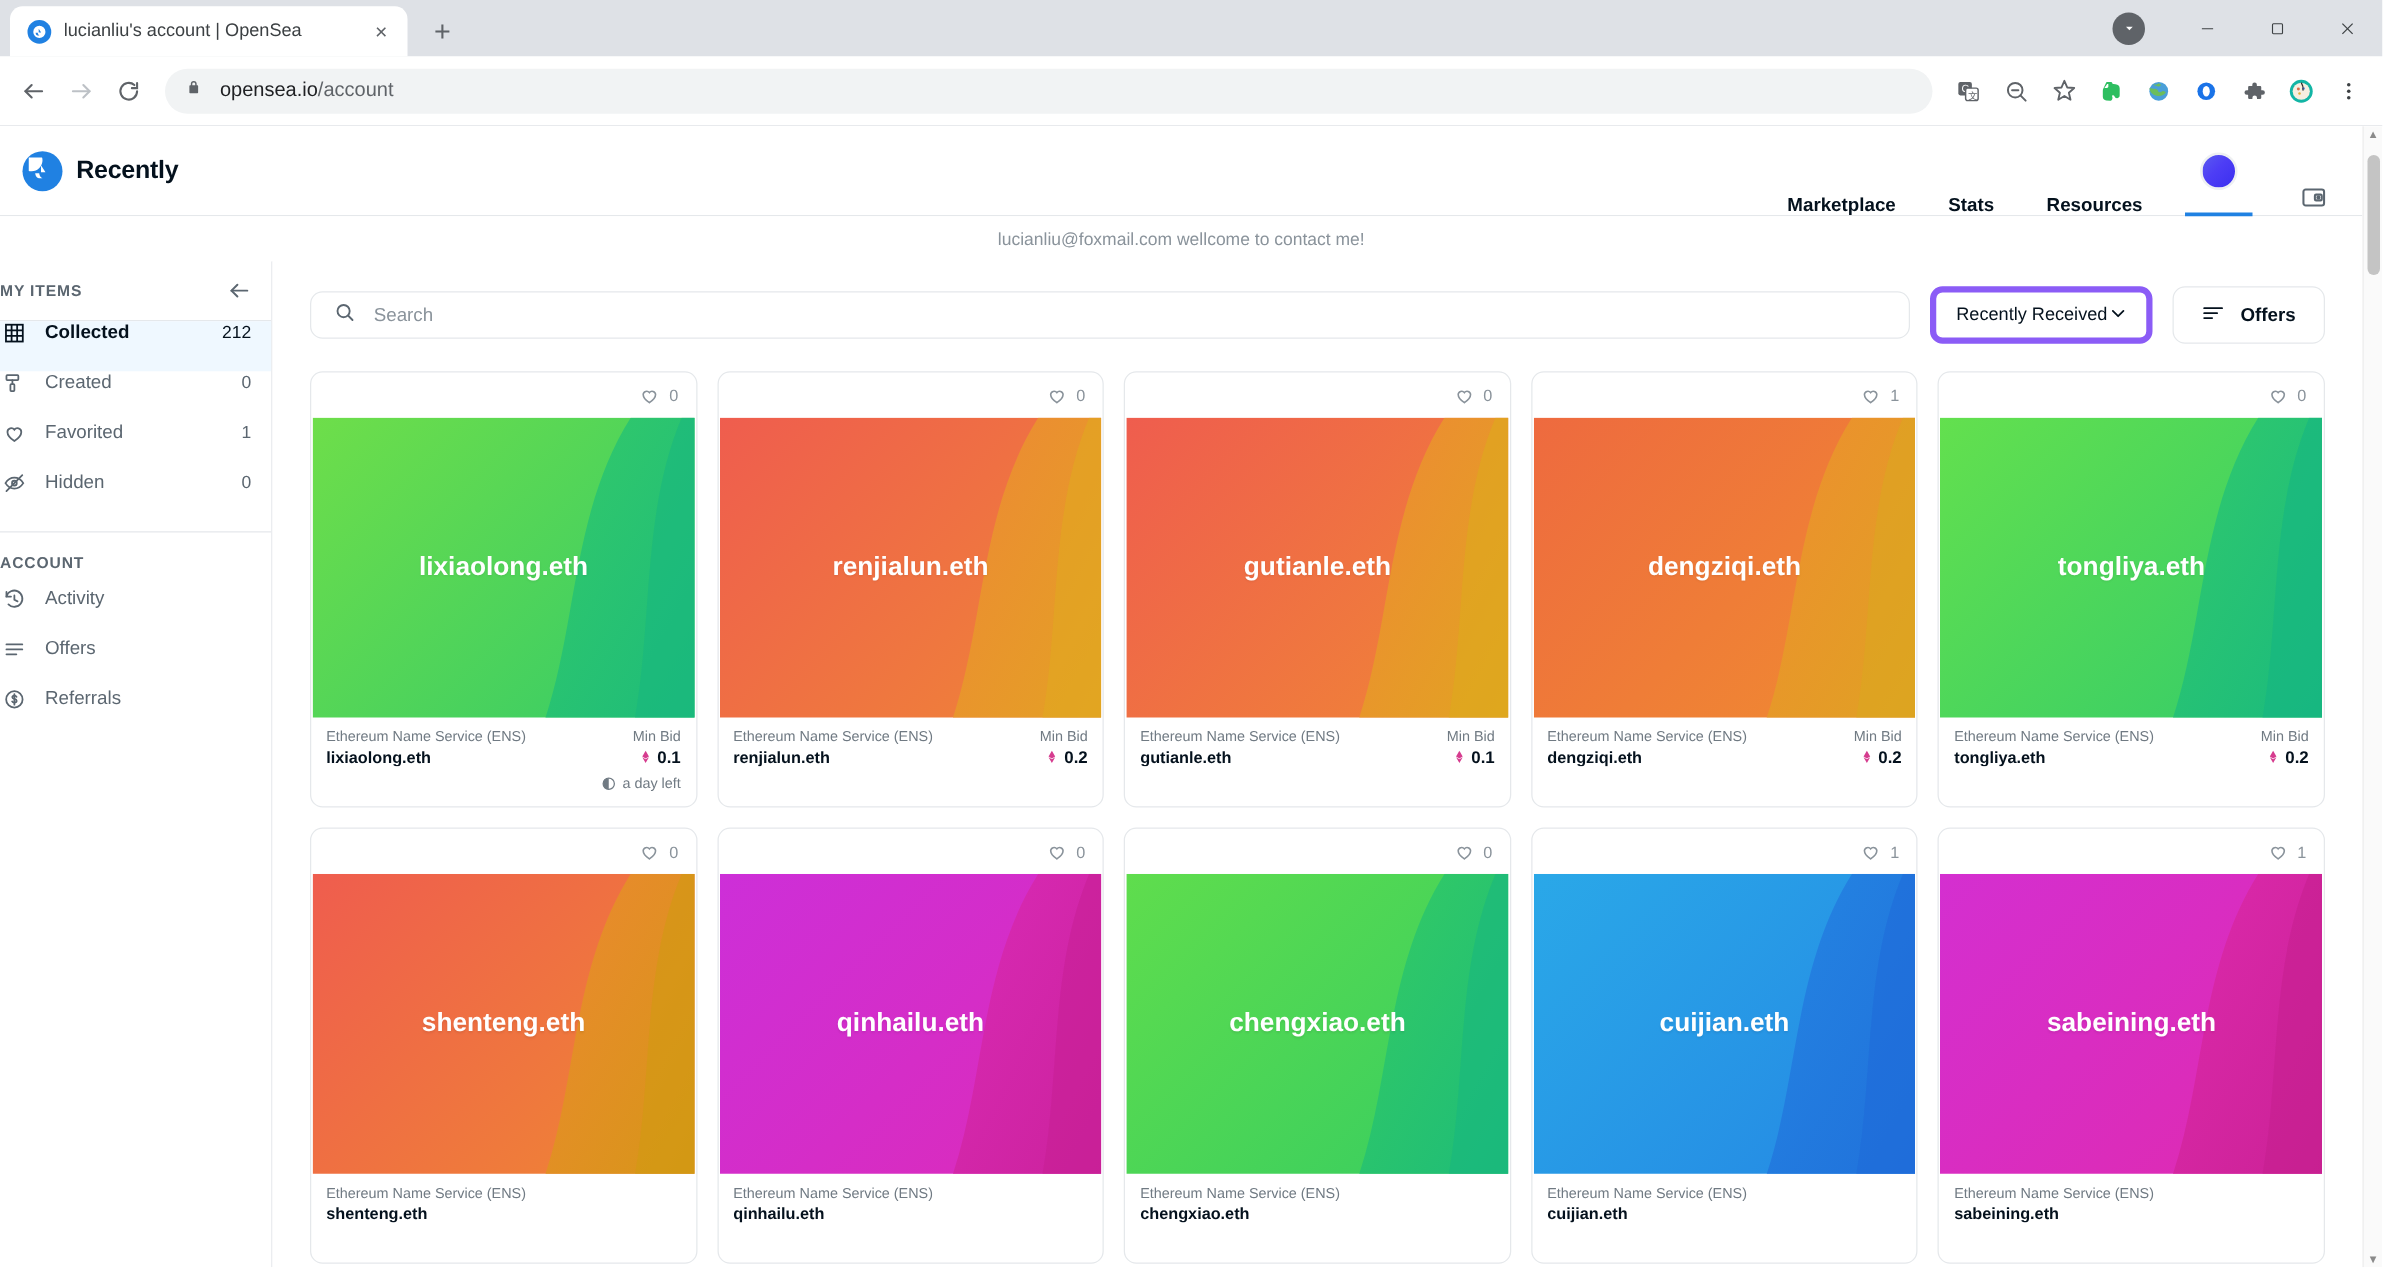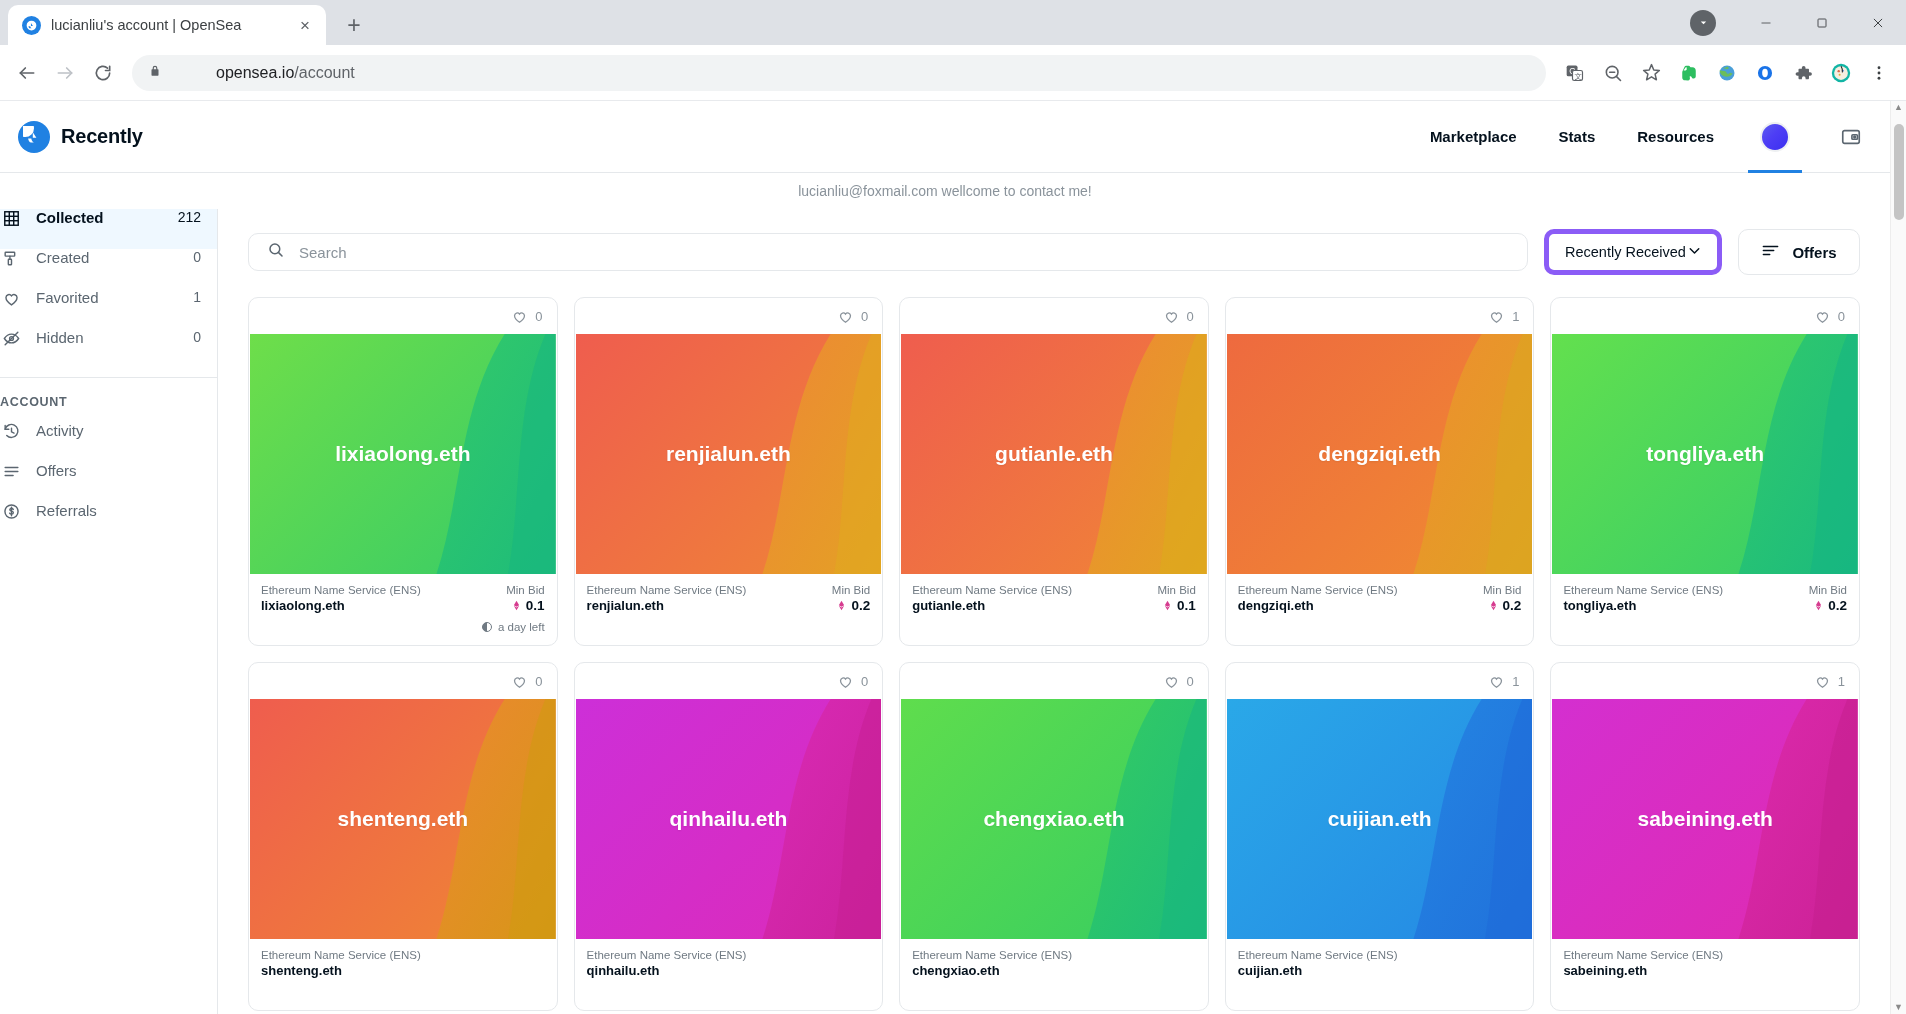--- a/index.html
+++ b/index.html
@@ -64,21 +64,21 @@
     width: 34px; height: 34px; display: flex; align-items: center;
     justify-content: center; border-radius: 50%; color: #5f6368;
     flex: 0 0 34px;
   }
   .nav-btn.disabled { color: #bdc1c6; }
   .omnibox {
     flex: 1; height: 36px; background: #f1f3f4; border-radius: 18px;
     display: flex; align-items: center; padding: 0 16px; gap: 14px;
     margin: 0 8px; min-width: 0;
   }
-  .omnibox-url { font-size: 16px; color: #202124; white-space: nowrap; margin-left: 40px; }
+  .omnibox-url { font-size: 16px; color: #202124; white-space: nowrap; }
   .omnibox-url .path { color: #5f6368; }
   .tb-icons { display: flex; align-items: center; gap: 4px; }
   .tb-icon {
     width: 34px; height: 34px; display: flex; align-items: center;
     justify-content: center; border-radius: 50%; flex: 0 0 34px;
   }
 
   
   .viewport {
     flex: 1; display: flex; position: relative; background: #fff;
@@ -96,21 +96,21 @@
     width: 32px; height: 32px; border-radius: 50%; background: #2081e2;
     display: flex; align-items: center; justify-content: center;
   }
   .os-logo-text { font-size: 20px; font-weight: bold; color: #04111d; letter-spacing: -0.2px; }
   .os-search {
     width: 634px; height: 44px; border: 1px solid #e5e8eb; border-radius: 10px;
     display: flex; align-items: center; gap: 12px; padding: 0 16px;
     background: #fff; flex: 0 0 634px;
   }
   .os-search-ph { font-size: 15px; color: #8a939b; }
-  .os-nav { margin-left: auto; display: flex; align-items: center; gap: 42px; }
+  .os-nav { margin-left: auto; display: flex; align-items: flex-end; gap: 42px; }
   .os-nav-link { font-size: 15px; color: #04111d; font-weight: 600; white-space: nowrap; }
   .os-avatar-wrap {
     position: relative; height: 72px; display: flex; align-items: center;
     padding: 0 4px;
   }
   .os-avatar {
     width: 30px; height: 30px; border-radius: 50%;
     background: linear-gradient(135deg, #5b5bf0 0%, #4d3df5 45%, #3b2ff0 100%);
     border: 2px solid #eef0f2;
   }
@@ -405,20 +405,29 @@
         </div>
       </div>
 
       <div class="banner">
         <span class="banner-text">lucianliu@foxmail.com wellcome to contact me!</span>
       </div>
 
       <div class="os-body">
 
         <div class="sidebar">
+          <div class="sb-head">
+            <span class="sb-head-title">MY ITEMS</span>
+            <span class="sb-collapse">
+              <svg viewBox="0 0 24 24" width="19" height="19" fill="none" stroke="#5b6670" stroke-width="2" stroke-linecap="round" stroke-linejoin="round">
+                  <line x1="20" y1="12" x2="4" y2="12"></line>
+                  <polyline points="10,6 4,12 10,18"></polyline>
+                </svg>
+            </span>
+          </div>
 
           <div class="sb-item active">
             <span class="sb-item-ico">
               <svg viewBox="0 0 24 24" width="19" height="19" fill="none" stroke="currentColor" stroke-width="1.8">
                   <rect x="3.5" y="3.5" width="17" height="17"></rect>
                   <line x1="3.5" y1="9.2" x2="20.5" y2="9.2"></line>
                   <line x1="3.5" y1="14.8" x2="20.5" y2="14.8"></line>
                   <line x1="9.2" y1="3.5" x2="9.2" y2="20.5"></line>
                   <line x1="14.8" y1="3.5" x2="14.8" y2="20.5"></line>
                 </svg>

